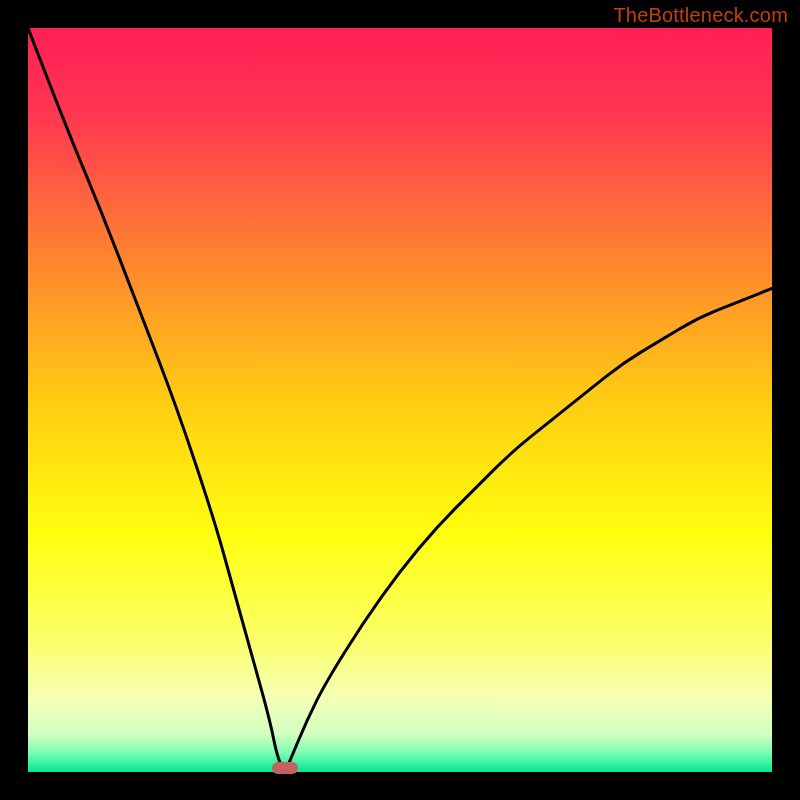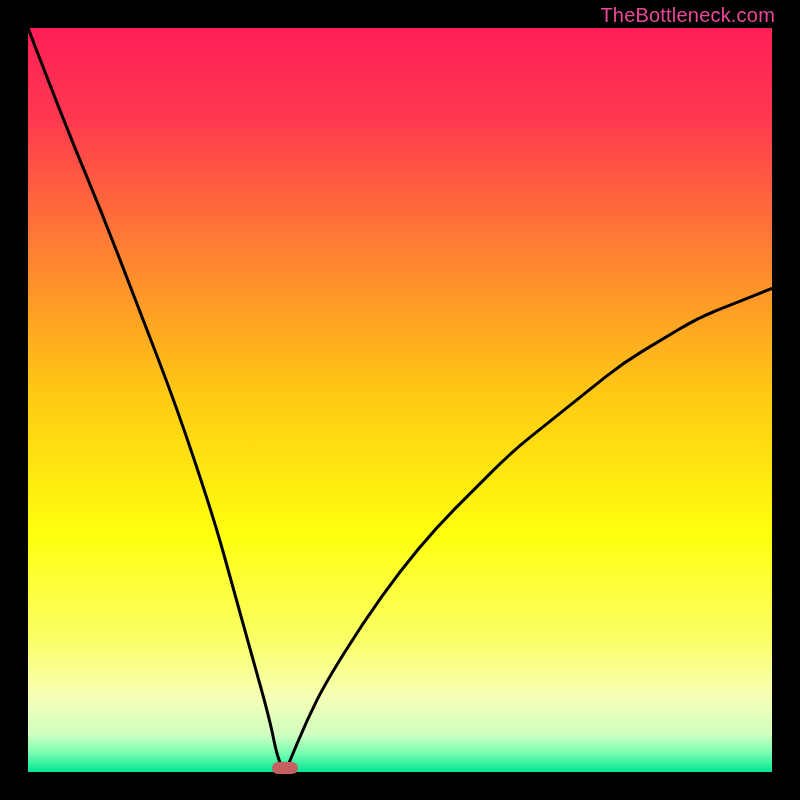--- a/index.html
+++ b/index.html
@@ -28,22 +28,22 @@
   .gradient {
     position: absolute;
     left: 0;
     top: 0;
     width: 100%;
     height: 100%;
   }
   .watermark {
     position: absolute;
     top: 4px;
-    right: 25px;
-    color: #ec4899;
+    right: 12px;
+    color: #c2410c;
     letter-spacing: 0.2px;
     font-weight: 500;
     font-size: 20px;
     text-align: right;
   }
   .curve {
     position: absolute;
     left: 0;
     top: 0;
     width: 100%;

